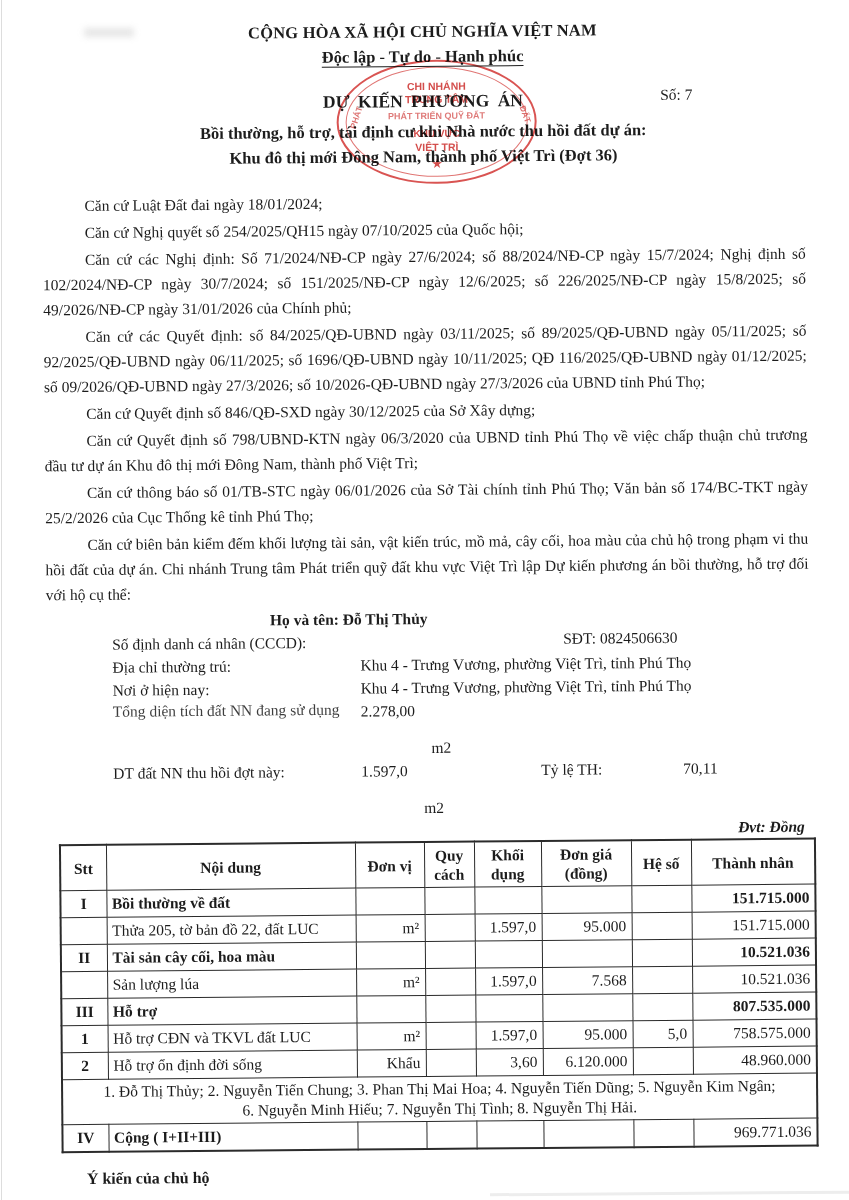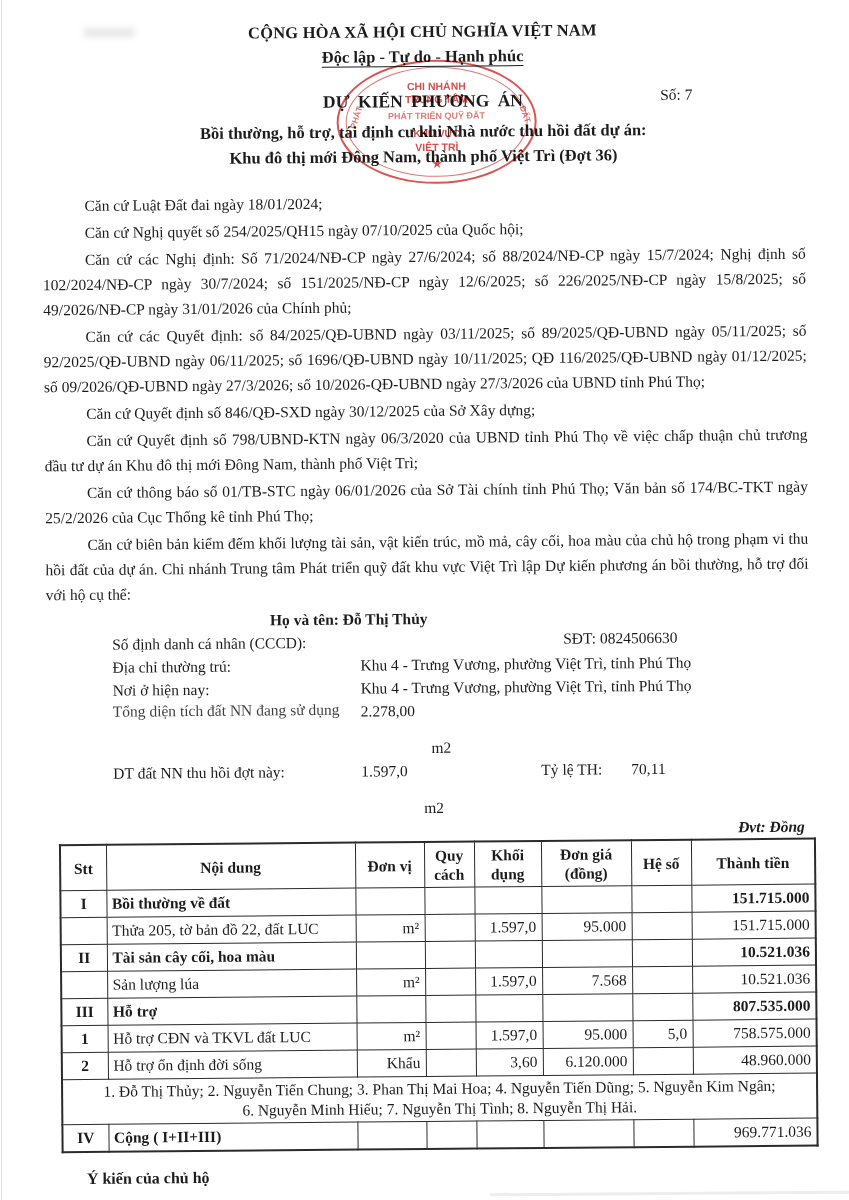--- a/index.html
+++ b/index.html
@@ -45,21 +45,21 @@
 
   
   .hh{position:relative;margin-top:3px;font-size:15.5px;}
   .hh-name{margin-left:224px;font-weight:bold;line-height:23px;}
   .hh-phone{position:absolute;left:517px;top:22px;line-height:22px;}
   .info-row{position:relative;display:flex;line-height:23px;}
   .info-label{margin-left:66px;width:248px;flex:none;}
   .info-label.wrap2{line-height:19px;max-height:33px;overflow:hidden;opacity:.85;margin-bottom:-9px;}
   .info-unit{margin-left:16px;margin-top:37px;}
   .tyle-label{position:absolute;left:494px;}
-  .tyle-value{position:absolute;left:584px;font-family:Liberation Serif, serif;}
+  .tyle-value{position:absolute;left:636px;font-family:Liberation Serif, serif;}
   .dvt{margin:2px 6px 2px 0;text-align:right;font-weight:bold;font-style:italic;font-size:15.5px;}
 
   
   table.main{border-collapse:collapse;table-layout:fixed;width:755px;margin-left:11px;
     font-size:15.5px;}
   table.main td,table.main th{border:1px solid #2b2b2b;padding:2px 5px;line-height:20px;
     overflow:hidden;white-space:nowrap;}
   table.main{border:2px solid #2b2b2b;}
   table.main th{font-weight:bold;text-align:center;white-space:normal;line-height:19px;padding:3px 1px;}
   td.c0{text-align:center;font-weight:bold;}
@@ -158,21 +158,21 @@
         </colgroup>
         <thead>
           <tr>
             <th>Stt</th>
             <th>Nội dung</th>
             <th>Đơn vị</th>
             <th>Quy cách</th>
             <th>Khối dụng</th>
             <th>Đơn giá (đồng)</th>
             <th>Hệ số</th>
-            <th>Thành tiền</th>
+            <th>Thành nhân</th>
           </tr>
         </thead>
         <tbody id="tbody">
             <tr class="datarow">
               <td class="c0">I</td>
               <td class="c1 bold">Bồi thường về đất</td>
               <td class="c2"></td>
               <td class="c3"></td>
               <td class="c4"></td>
               <td class="c5"></td>

